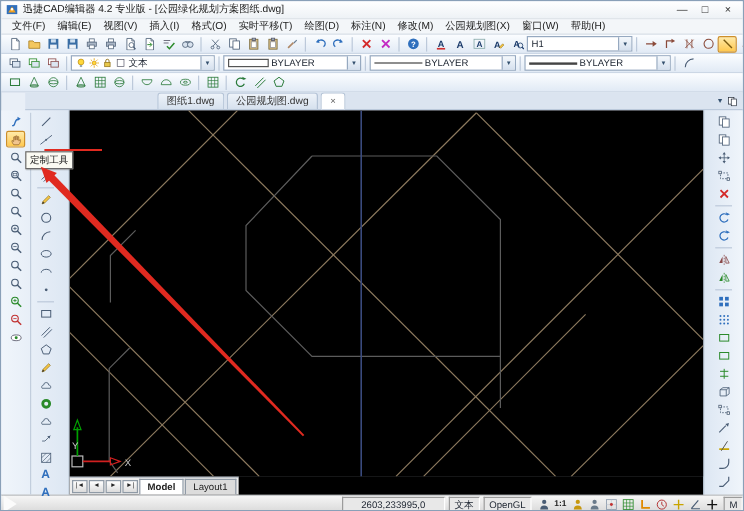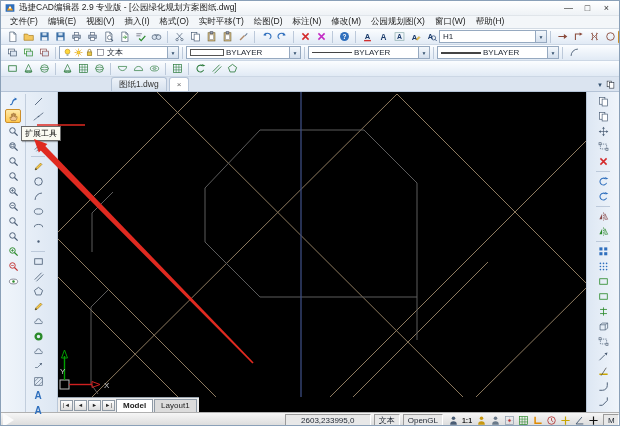--- a/index.html
+++ b/index.html
@@ -33,21 +33,21 @@
     font-size:8px;padding:0 0 0 3px;gap:2px;flex:none;}
   .combo .cval{white-space:nowrap;overflow:hidden;}
   .combo .arrow{margin-left:auto;width:11px;height:100%;border-left:1px solid #96a9c0;
     background:linear-gradient(#f4f8fc,#d5e0ee);display:flex;align-items:center;justify-content:center;
     font-size:5px;color:#34506e;}
   .swatch{width:34px;height:7px;background:#fff;border:1px solid #555;flex:none;}
   .ltline{width:40px;height:1px;background:#444;flex:none;}
   .mini{width:9px;height:9px;flex:none;}
   
   .tabbar{height:15px;display:flex;align-items:flex-end;background:#dbe4f0;
-    border-bottom:1px solid #b4c3d6;padding-left:110px;}
+    border-bottom:1px solid #b4c3d6;padding-left:110px;margin-left:20px;}
   .tab{height:14px;display:flex;align-items:center;gap:3px;padding:0 7px;font-size:8.5px;
     background:linear-gradient(#eef3f9,#d6e1ee);border:1px solid #b4c3d6;border-bottom:none;
     border-radius:3px 3px 0 0;margin-right:2px;color:#333;white-space:nowrap;}
   .tab.active{background:#fff;font-weight:bold;color:#111;}
   .tab .close{font-size:8px;color:#666;font-weight:normal;}
   .tabbar-right{margin-left:auto;display:flex;align-items:center;gap:3px;padding:0 4px 2px 0;}
   
   .main{display:flex;height:320px;}
   .lpanel{width:57px;flex:none;background:linear-gradient(90deg,#f0f5fb,#dde7f3);display:flex;
     border-right:1px solid #b9c7d8;}
@@ -423,21 +423,21 @@
       </symbol>
 </defs>
 </svg>
 
 <div class="window">
 
   <div class="titlebar">
     <svg class="app-logo" viewBox="0 0 16 16">
         <use href="#applogo"></use>
       </svg>
-    <div class="title-text">迅捷CAD编辑器 2.9 专业版 - [公园绿化规划方案图纸.dwg]</div>
+    <div class="title-text">迅捷CAD编辑器 4.2 专业版 - [公园绿化规划方案图纸.dwg]</div>
     <div class="win-controls">
       <span class="wbtn">—</span>
       <span class="wbtn">□</span>
       <span class="wbtn">×</span>
     </div>
   </div>
 
   <div class="menubar" id="menubar">
       <span class="menu-item">文件(F)</span>
       <span class="menu-item">编辑(E)</span>
@@ -581,21 +581,21 @@
           <svg class="ic" viewBox="0 0 16 16">
             <use href="#letterApen"></use>
           </svg>
         </div>
         <div class="tbtn" style="color: rgb(26, 58, 106);">
           <svg class="ic" viewBox="0 0 16 16">
             <use href="#letterAmag"></use>
           </svg>
         </div>
       </div>
-    <div class="combo" style="width:108px">
+    <div class="combo" style="width:88px">
       <span class="cval">H1</span>
       <span class="arrow">▼</span>
     </div>
     <div class="sep"></div>
     <div style="display:flex;align-items:center">
         <div class="tbtn" style="color: rgb(138, 74, 58);">
           <svg class="ic" viewBox="0 0 16 16">
             <use href="#arrowE"></use>
           </svg>
         </div>
@@ -759,20 +759,23 @@
             <use href="#pentagon"></use>
           </svg>
         </div>
       </div>
   </div>
 
   <div class="tabbar" id="tabbar">
     <div class="tab">
         <span>图纸1.dwg</span>
       </div>
+      <div class="tab">
+        <span>公园规划图.dwg</span>
+      </div>
       <div class="tab active">
         <span class="close">×</span>
       </div>
       <div class="tabbar-right">
       <span style="font-size:6px;color:#34506e">▼</span>
       <svg class="mini" viewBox="0 0 16 16">
           <use href="#copy2"></use>
         </svg>
     </div>
   </div>
@@ -1157,19 +1160,19 @@
         </div>
         <div class="tbtn" style="color: rgb(17, 17, 17);">
           <svg class="ic" viewBox="0 0 16 16">
             <use href="#plus"></use>
           </svg>
         </div>
       </div>
     <div class="sb-box" style="width:16px;overflow:hidden">M</div>
   </div>
 
-  <div class="tooltip">扩展工具</div>
+  <div class="tooltip">定制工具</div>
   <svg class="overlay" id="overlay">
       <polygon points="37.7,147.4 42.3,142.9 252.6,361.4 251.4,362.6" fill="#e02a20"></polygon>
       <polygon points="33.0,138.0 37.8,151.5 46.4,143.1" fill="#e02a20"></polygon>
       <line x1="36" y1="124" x2="84" y2="124" stroke="#e02a20" stroke-width="1.5"></line>
     </svg>
 </div>
 
 </body></html>

